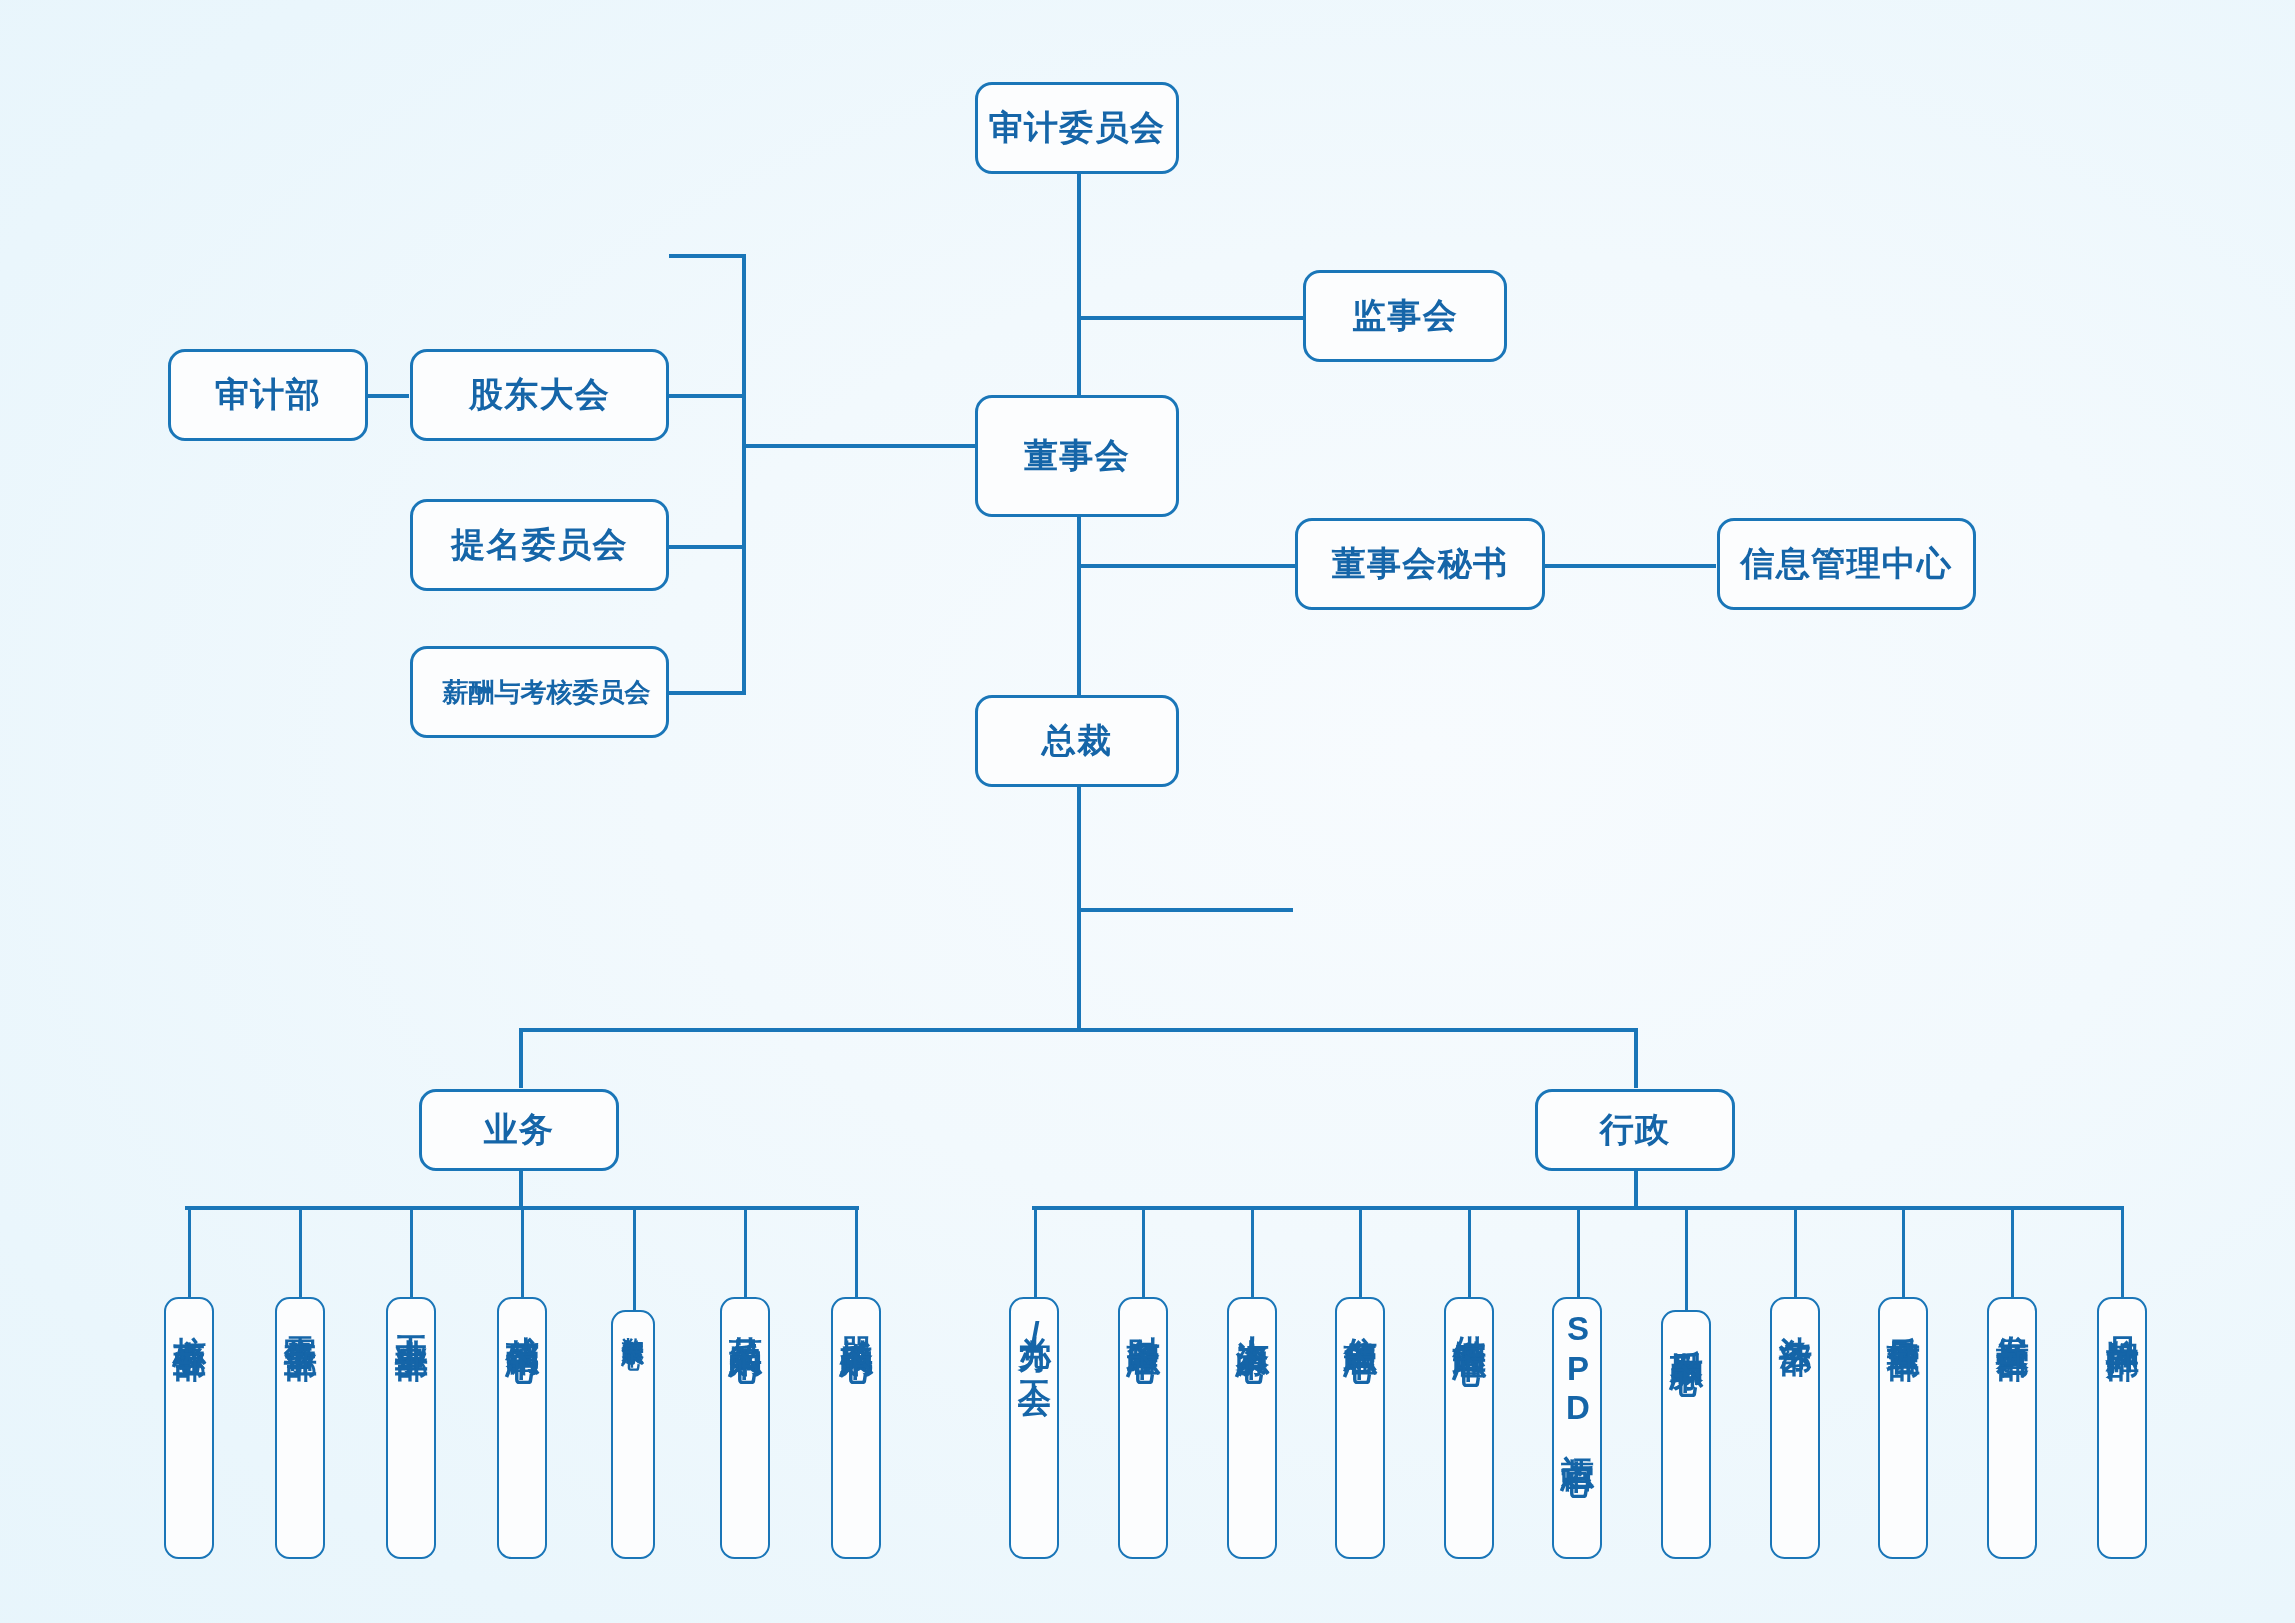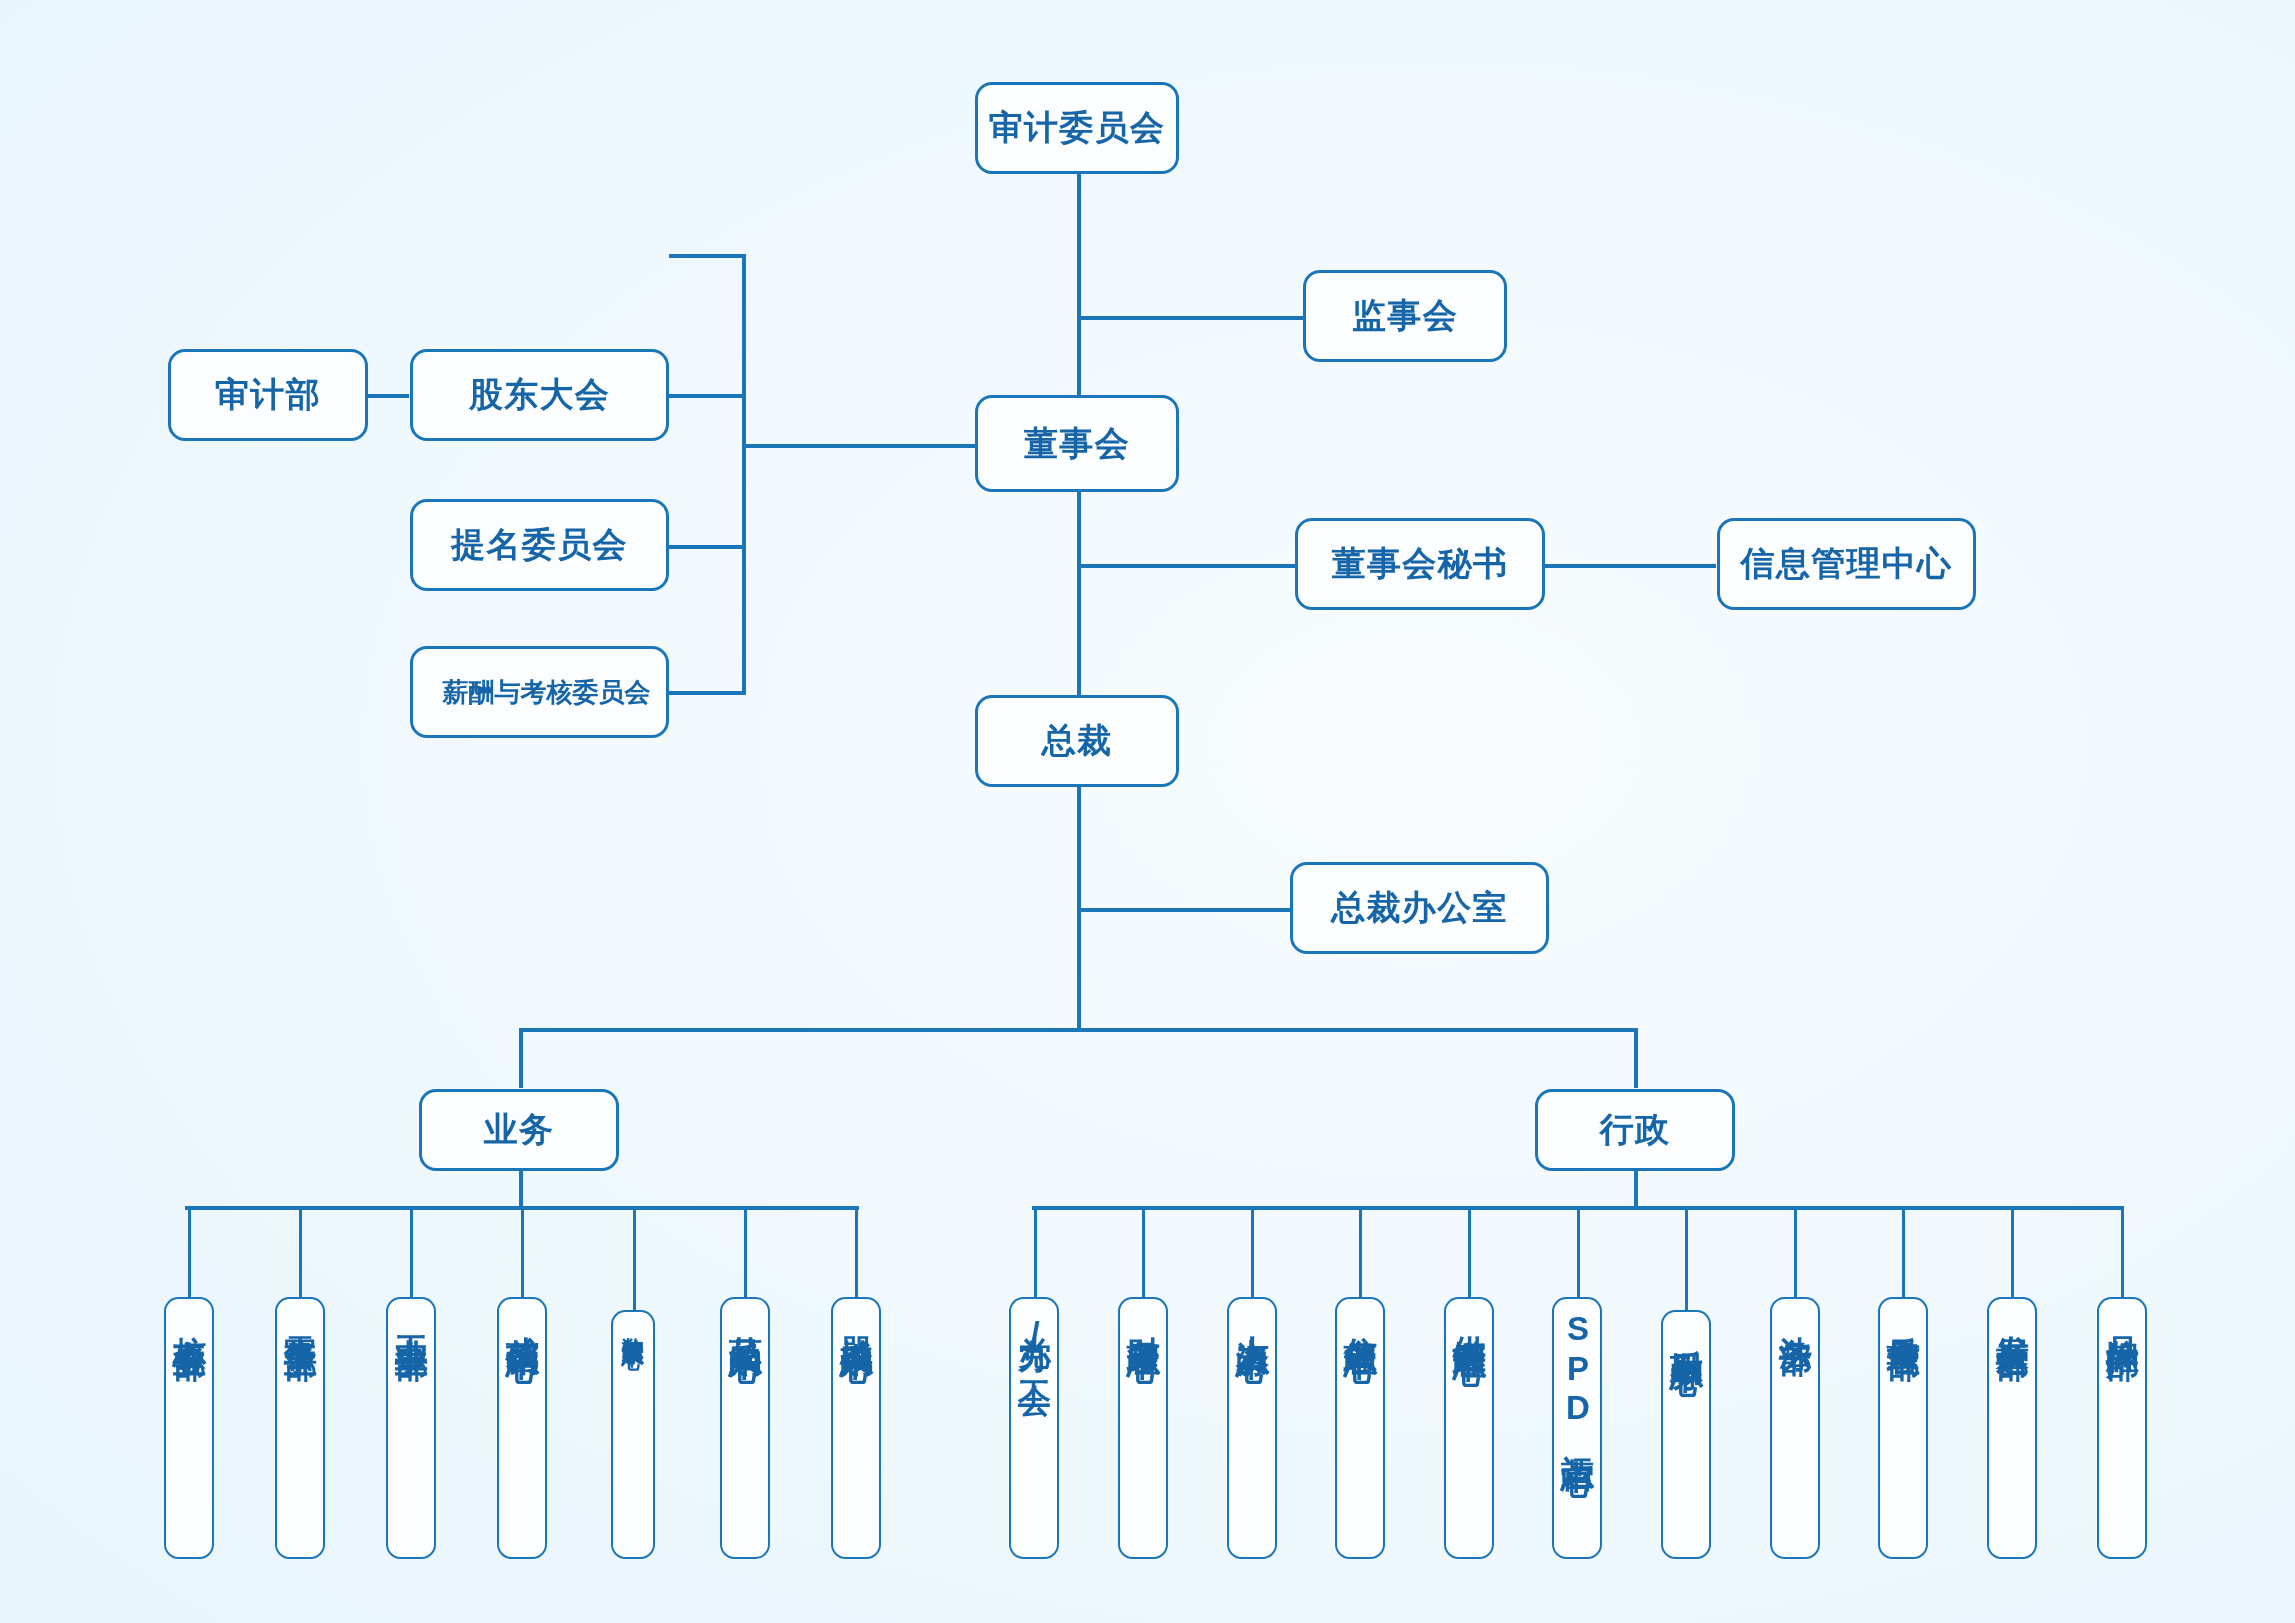--- a/index.html
+++ b/index.html
@@ -118,29 +118,28 @@
   <div class="ln lnv thin" style="left:1685px;top:1206px;height:105px;"></div>
   <div class="ln lnv thin" style="left:1794px;top:1206px;height:92px;"></div>
   <div class="ln lnv thin" style="left:1902px;top:1206px;height:92px;"></div>
   <div class="ln lnv thin" style="left:2011px;top:1206px;height:92px;"></div>
   <div class="ln lnv thin" style="left:2121px;top:1206px;height:92px;"></div>
 
   <div class="node h" style="left:975px;top:82px;width:204px;height:92px;">审计委员会</div>
 
   <div class="node h" style="left:1303px;top:270px;width:204px;height:92px;">监事会</div>
 
-  <div class="node h" style="left:975px;top:395px;width:204px;height:97px;">董事会</div>
+  <div class="node h" style="left:975px;top:395px;width:204px;height:122px;">董事会</div>
 
   <div class="node h" style="left:1295px;top:518px;width:250px;height:92px;">董事会秘书</div>
 
   <div class="node h" style="left:1717px;top:518px;width:259px;height:92px;">信息管理中心</div>
 
   <div class="node h" style="left:975px;top:695px;width:204px;height:92px;">总裁</div>
 
-  <div class="node h" style="left:1290px;top:862px;width:259px;height:92px;">总裁办公室</div>
 
   <div class="node h" style="left:410px;top:349px;width:259px;height:92px;">股东大会</div>
   <div class="node h" style="left:410px;top:499px;width:259px;height:92px;">提名委员会</div>
   <div class="node h-sm" style="left:410px;top:646px;width:259px;height:92px;font-size:26px;letter-spacing:0px;">薪酬与考核委员会</div>
 
   <div class="node h" style="left:168px;top:349px;width:200px;height:92px;">审计部</div>
 
   <div class="node h" style="left:419px;top:1089px;width:200px;height:82px;">业务</div>
   <div class="node h" style="left:1535px;top:1089px;width:200px;height:82px;">行政</div>
 

